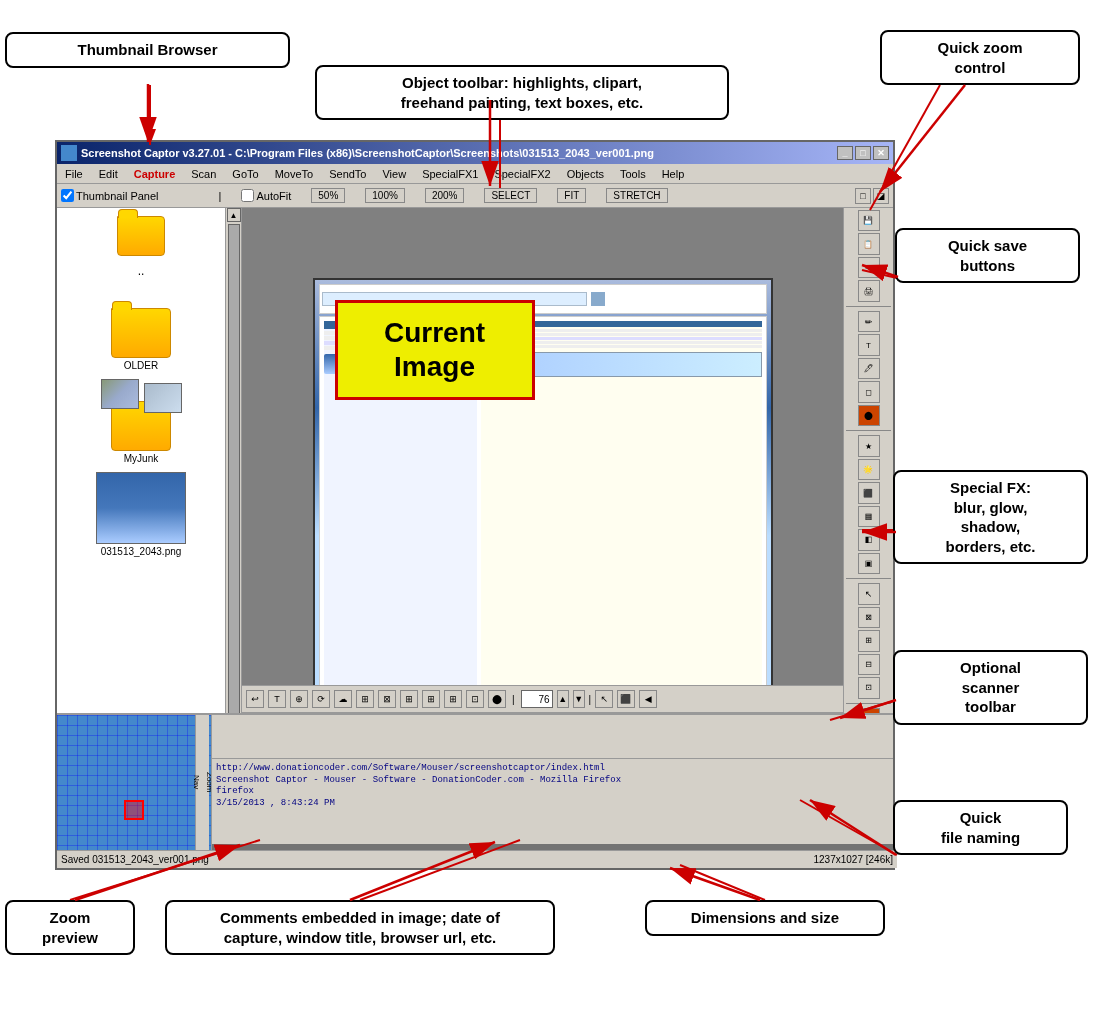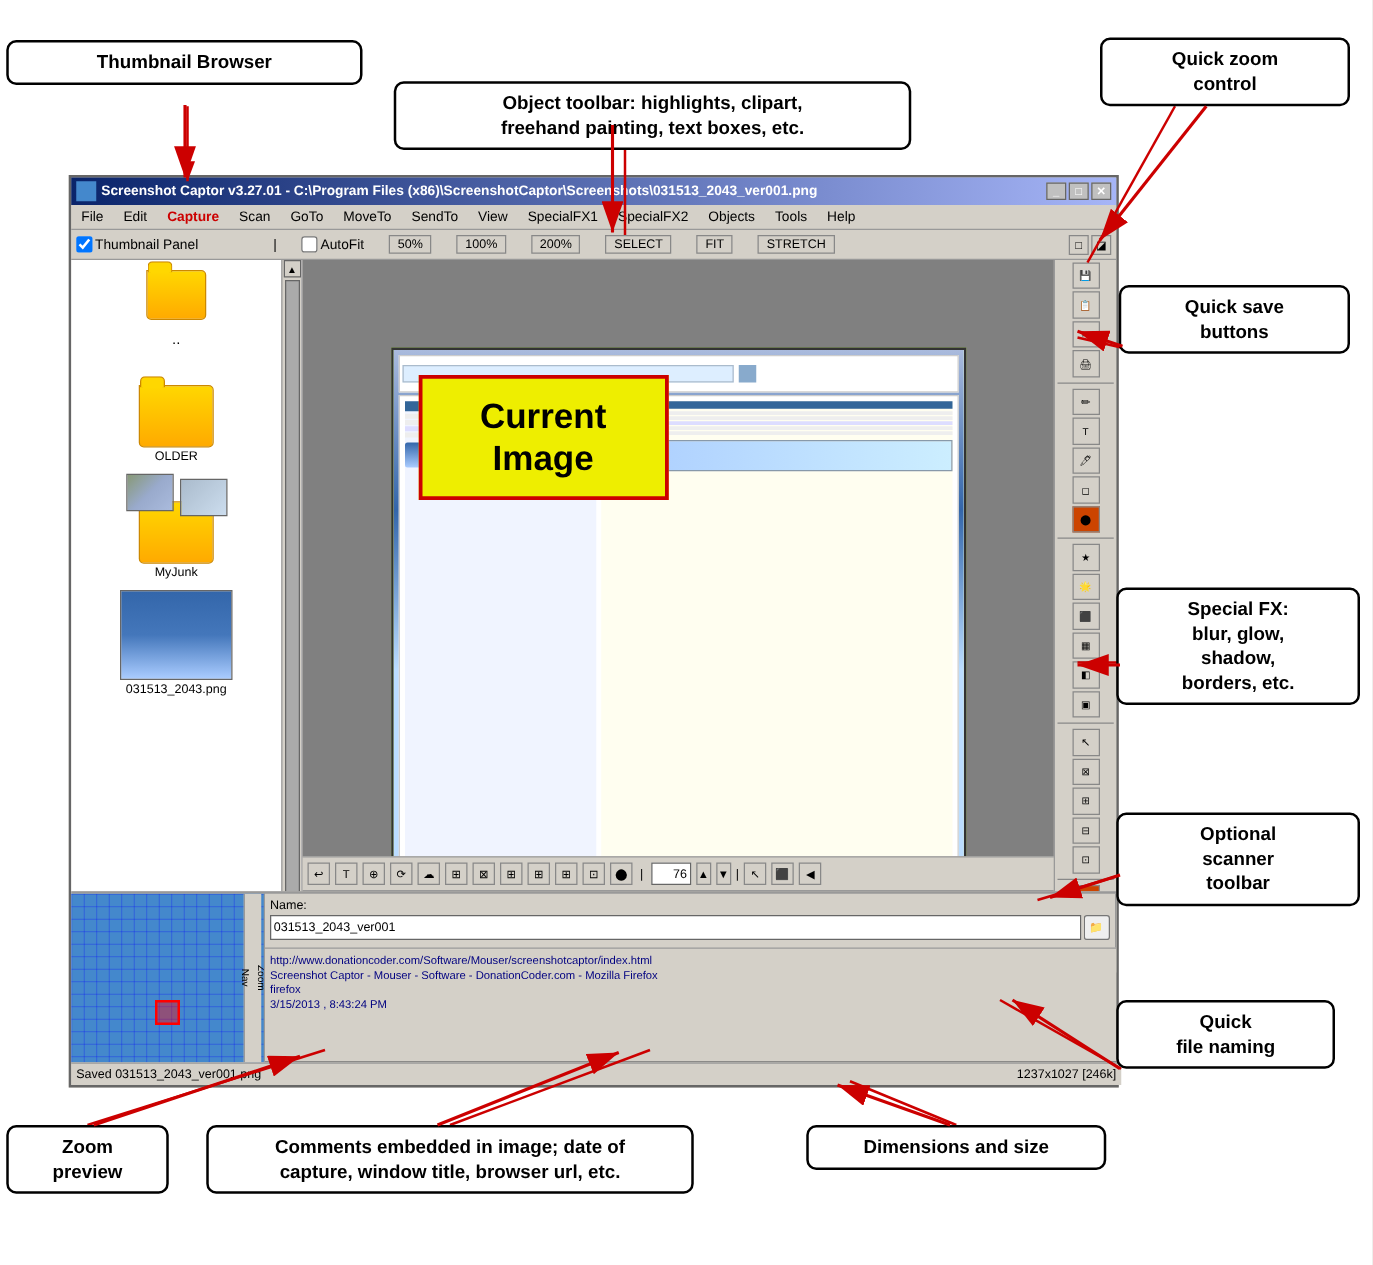--- a/index.html
+++ b/index.html
@@ -187,21 +187,21 @@
       background: #808080;
       position: relative;
       display: flex;
       align-items: center;
       justify-content: center;
     }
 
     .current-image-box {
       width: 460px;
       height: 430px;
-      background: #bef264;
+      background: #a3a3a3;
       border: 2px solid #333;
       position: relative;
       display: flex;
       align-items: flex-start;
       justify-content: flex-start;
     }
 
     .current-image-label-box {
       position: absolute;
       top: 20px;
@@ -423,22 +423,23 @@
       width: 100%;
       height: 20px;
       border: 1px solid #666;
       font-size: 10px;
       padding: 0 2px;
     }
 
     .info-comments-area {
       flex: 1;
       padding: 4px;
-      border-bottom: 1px solid #737373;
+      border-bottom: 6px solid #737373;
       overflow-y: auto;
+      font-family: Liberation Mono, monospace;
     }
 
     .info-comments-text {
       font-size: 9px;
       line-height: 1.3;
       color: #000080;
     }
 
     .status-bar {
       height: 18px;
@@ -784,27 +785,20 @@
       <div style="position:absolute;bottom:30px;left:50%;transform:translateX(-50%);width:20px;height:20px;background:rgba(255,0,0,0.4);border:2px solid red;"></div>
       <div class="zoom-labels">
         <span>Zoom</span>
         <span>Nav</span>
       </div>
     </div>
 
     <div class="info-right">
 
       <div class="info-name-row">
-        <div class="info-name-left">
-          <div class="info-label">Name:</div>
-          <div style="display:flex;align-items:center;gap:2px;">
-            <input class="info-input" type="text" value="031513_2043_ver001" style="flex: 1 1 0%;">
-            <button style="height:20px;font-size:9px;padding:0 3px;cursor:pointer;">📁</button>
-          </div>
-        </div>
       </div>
 
       <div class="info-comments-area">
         <div class="info-comments-text">
           http://www.donationcoder.com/Software/Mouser/screenshotcaptor/index.html<br>
           Screenshot Captor - Mouser - Software - DonationCoder.com - Mozilla Firefox<br>
           firefox<br>
           3/15/2013 , 8:43:24 PM
         </div>
       </div>

